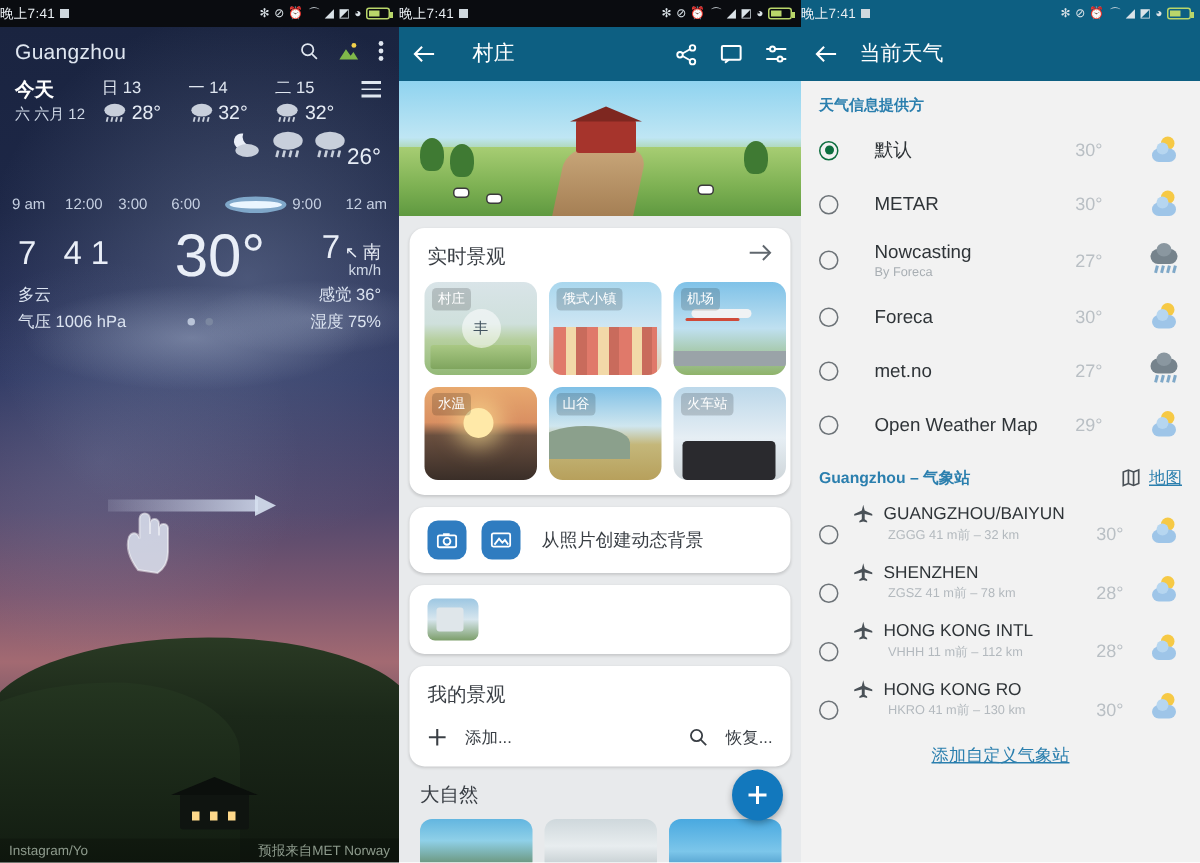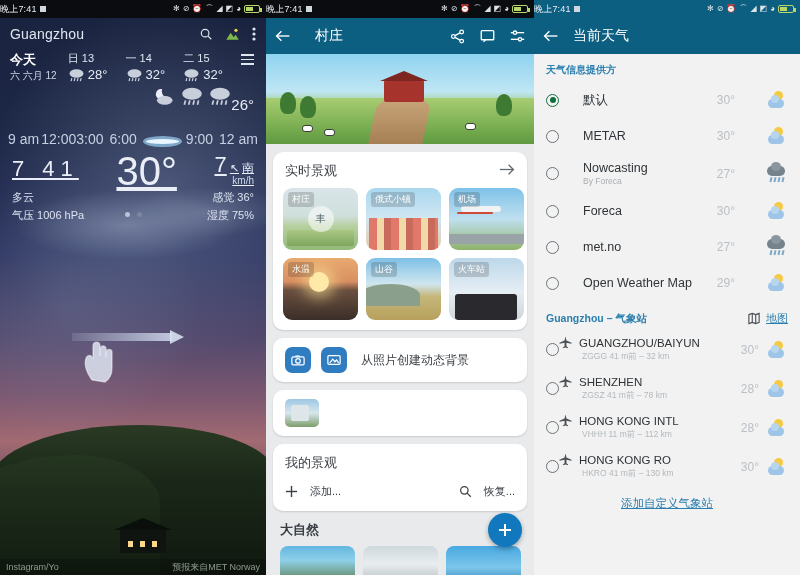--- a/index.html
+++ b/index.html
@@ -81,31 +81,31 @@
   .day .dtemp { font-size:13px; color:#e6ecf5; }
   .day .dsub { font-size:10px; color:#cfd8e6; white-space:nowrap; }
   .menu-lines { margin-left:auto; width:13px; }
   .menu-lines span { display:block; height:1.5px; background:#dfe6f0; margin:3px 0; }
 
   .extra-icons { position:absolute; left:150px; top:86px; display:flex; gap:4px; align-items:flex-end; }
   .temp26 { position:absolute; right:12px; top:96px; font-size:15px; color:#e7edf6; }
 
   .hours {
     position:absolute; left:0; right:0; top:131px;
-    display:flex; align-items:flex-end; padding:0 8px; font-size:14px; color:#c6d0e2;
+    display:flex; align-items:flex-end; padding:0 8px; font-size:10px; color:#c6d0e2;
   }
   .hours span { flex:1; }
   .hours span:last-child { text-align:right; flex:0 0 auto; }
   .nowdot {
     width:11px; height:11px; border-radius:50%; background:#eaf6ff;
     border:3px solid #7fa7c9; flex:0 0 auto; margin-right:4px;
   }
 
   .bigrow { position:absolute; left:0; right:0; top:148px; padding:0 12px; color:#e9eef7; }
-  .bigrow .line1 { display:flex; align-items:flex-start;text-decoration:underline; }
+  .bigrow .line1 { display:flex; align-items:flex-start; }
   .uv { font-size:22px; letter-spacing:6px; font-weight:300; padding-top:8px; }
   .bigtemp { font-size:40px; font-weight:300; margin:0 auto; line-height:1; padding-top:3px; }
   .windbox { text-align:right; padding-top:4px; }
   .windrow { display:flex; align-items:baseline; justify-content:flex-end; gap:3px; }
   .windval { font-size:22px; font-weight:300; }
   .windarr { font-size:11px; }
   .winddir { font-size:12px; }
   .windunit { font-size:10px; color:#cfd8e6; text-align:right; margin-top:-3px; }
 
   .meta-l { position:absolute; left:12px; top:188px; font-size:11px; color:#dbe3f0; line-height:18px; }
@@ -199,21 +199,21 @@
   .thumb::after { content:""; position:absolute; left:6px; top:6px; width:18px; height:16px; background:#dfe6ea; border-radius:2px; }
   .rowtitle { font-size:12px; color:#3a3f45; }
   .rowsub { font-size:9px; color:#9aa1a8; margin-top:2px; }
 
   .mycard { background:#fff; border-radius:10px; margin:8px 7px; box-shadow:0 1px 2px rgba(0,0,0,.14); padding:10px 12px 12px 12px; }
   .mycard h3 { font-size:13px; font-weight:normal; color:#3a3f45; }
   .myacts { display:flex; align-items:center; margin-top:12px; }
   .myact { display:flex; align-items:center; gap:12px; color:#3a3f45; font-size:11px; }
   .myact.right { margin-left:auto; }
   .nature { padding:2px 14px 0 14px; }
-  .nature h3 { font-size:13px; color:#3a3f45; font-weight:bold; }
+  .nature h3 { font-size:13px; color:#3a3f45; font-weight:normal; }
   .nature-row { display:flex; gap:8px; margin-top:7px; }
   .nthumb { width:75px; height:36px; border-radius:8px; flex:0 0 auto; }
   .n1 { background:linear-gradient(180deg,#63b6e0 0%,#8fd0e8 40%,#5d7f53 100%); }
   .n2 { background:linear-gradient(180deg,#cfd8dc 0%,#e8edef 50%,#b8c2c6 100%); }
   .n3 { background:linear-gradient(180deg,#49a9e0 0%,#7cc6ea 60%,#3f8ec0 100%); }
   .fab {
     position:absolute; right:12px; bottom:28px; width:34px; height:34px; border-radius:50%;
     background:#1278bd; color:#fff; display:flex; align-items:center; justify-content:center;
     font-size:19px; box-shadow:0 2px 5px rgba(0,0,0,.3); z-index:30;
   }
@@ -241,21 +241,21 @@
   .cloud-lt::before { content:""; position:absolute; left:3px; top:-4px; width:8px; height:8px; border-radius:50%; background:#b6d6f0; }
   .cloud-dk { position:absolute; left:1px; top:1px; width:18px; height:10px; background:#76838c; border-radius:10px; }
   .cloud-dk::before { content:""; position:absolute; left:4px; top:-4px; width:10px; height:9px; border-radius:50%; background:#8a97a0; }
   .rain { position:absolute; left:4px; bottom:0; width:13px; height:6px; }
   .rain i { position:absolute; top:0; width:1.5px; height:5px; background:#7fa8c8; transform:rotate(14deg); }
 
   .stationhd { display:flex; align-items:center; padding:10px 12px 4px 12px; }
   .stationhd .st { font-size:10.5px; color:#2b7fae; font-weight:bold; }
   .stationhd .right { margin-left:auto; display:flex; align-items:center; gap:6px; }
   .maplink { font-size:11px; color:#2b7fae; text-decoration:underline; }
-  .station { display:flex; align-items:center; padding:6px 12px; }
+  .station { display:flex; align-items:flex-end; padding:6px 12px; gap:10px; }
   .st-main { flex:1; min-width:0; }
   .st-name { font-size:11.5px; color:#2f3438; display:flex; align-items:center; gap:7px; }
   .st-sub { font-size:8.5px; color:#b3b9be; margin-top:2px; margin-left:23px; }
   .addcustom { text-align:center; font-size:11.5px; color:#2b7fae; text-decoration:underline; padding:10px 0 8px 0; }
 </style>
 </head>
 <body>
 
 <div class="screens">
 

